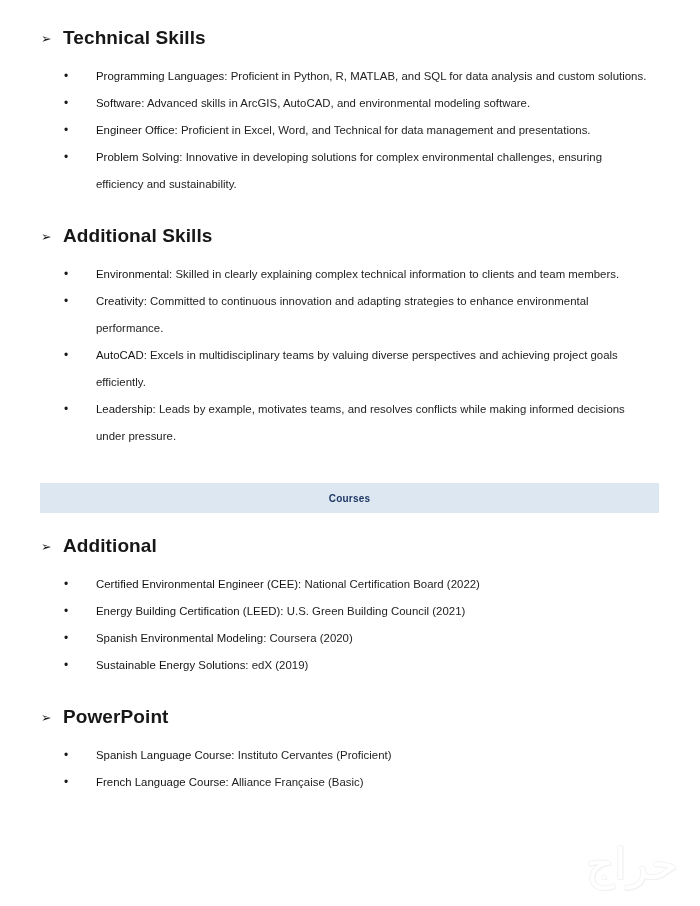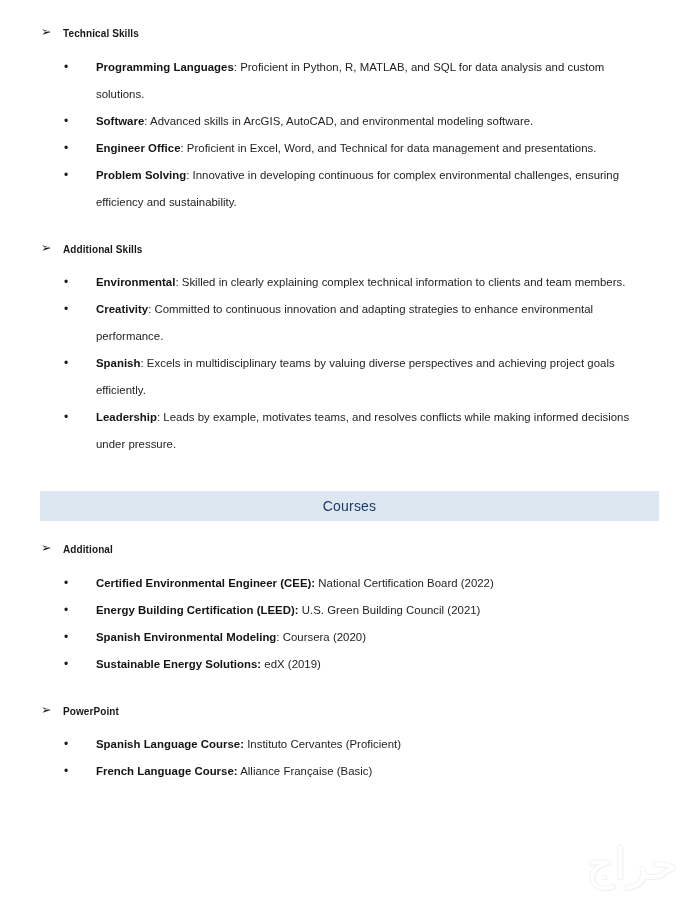--- a/index.html
+++ b/index.html
@@ -33,21 +33,21 @@
   }
   .section-head .arrow {
     width: 22px;
     flex: 0 0 22px;
     font-size: 12.5px;
     line-height: 1;
     color: #1a1a1a;
     transform: translateY(-1px);
   }
   .section-head .head-text {
-    font-size: 10px;
+    font-size: 19px;
     font-weight: bold;
     letter-spacing: 0.1px;
     color: #171717;
   }
 
   
   ul.bullets {
     list-style: none;
     margin: 0;
     padding: 0;
@@ -63,36 +63,36 @@
   }
   ul.bullets li .dot {
     position: absolute;
     left: 64px;
     top: 0;
     font-size: 12px;
     line-height: 27px;
     color: #1a1a1a;
   }
   ul.bullets li b {
-    font-weight: bold;
+    font-weight: normal;
     color: #141414;
   }
 
   
   .banner {
     margin: 0 41px 0 40px;
     height: 30px;
     background: #dce7f2;
     display: flex;
     align-items: center;
     justify-content: center;
   }
   .banner .banner-title {
-    font-size: 14px;
-    font-weight: normal;
+    font-size: 10px;
+    font-weight: bold;
     color: #1f3864;
     letter-spacing: 0.2px;
   }
 
   
   .sp-a { height: 27px; }
   .sp-b { height: 14px; }
 
   
   .watermark {
@@ -137,40 +137,40 @@
     <li>
       <span class="dot">•</span><b>Programming Languages</b><span>: </span><span>Proficient in Python, R, MATLAB, and SQL for data analysis and custom solutions.</span>
     </li>
     <li>
       <span class="dot">•</span><b>Software</b><span>: </span><span>Advanced skills in ArcGIS, AutoCAD, and environmental modeling software.</span>
     </li>
     <li>
       <span class="dot">•</span><b>Engineer Office</b><span>: </span><span>Proficient in Excel, Word, and Technical for data management and presentations.</span>
     </li>
     <li>
-      <span class="dot">•</span><b>Problem Solving</b><span>: </span><span>Innovative in developing continuous for complex environmental challenges, ensuring efficiency and sustainability.</span>
+      <span class="dot">•</span><b>Problem Solving</b><span>: </span><span>Innovative in developing solutions for complex environmental challenges, ensuring efficiency and sustainability.</span>
     </li>
   </ul>
 
   <div class="sp-a"></div>
 
   <div class="section-head">
     <span class="arrow">➢</span>
     <span class="head-text">Additional Skills</span>
   </div>
   <div class="sp-b"></div>
   <ul class="bullets">
     <li>
       <span class="dot">•</span><b>Environmental</b><span>: </span><span>Skilled in clearly explaining complex technical information to clients and team members.</span>
     </li>
     <li>
       <span class="dot">•</span><b>Creativity</b><span>: </span><span>Committed to continuous innovation and adapting strategies to enhance environmental performance.</span>
     </li>
     <li>
-      <span class="dot">•</span><b>Spanish</b><span>: </span><span>Excels in multidisciplinary teams by valuing diverse perspectives and achieving project goals efficiently.</span>
+      <span class="dot">•</span><b>AutoCAD</b><span>: </span><span>Excels in multidisciplinary teams by valuing diverse perspectives and achieving project goals efficiently.</span>
     </li>
     <li>
       <span class="dot">•</span><b>Leadership</b><span>: </span><span>Leads by example, motivates teams, and resolves conflicts while making informed decisions under pressure.</span>
     </li>
   </ul>
 
   <div style="height:33px"></div>
 
   <div class="banner">
     <span class="banner-title">Courses</span>

